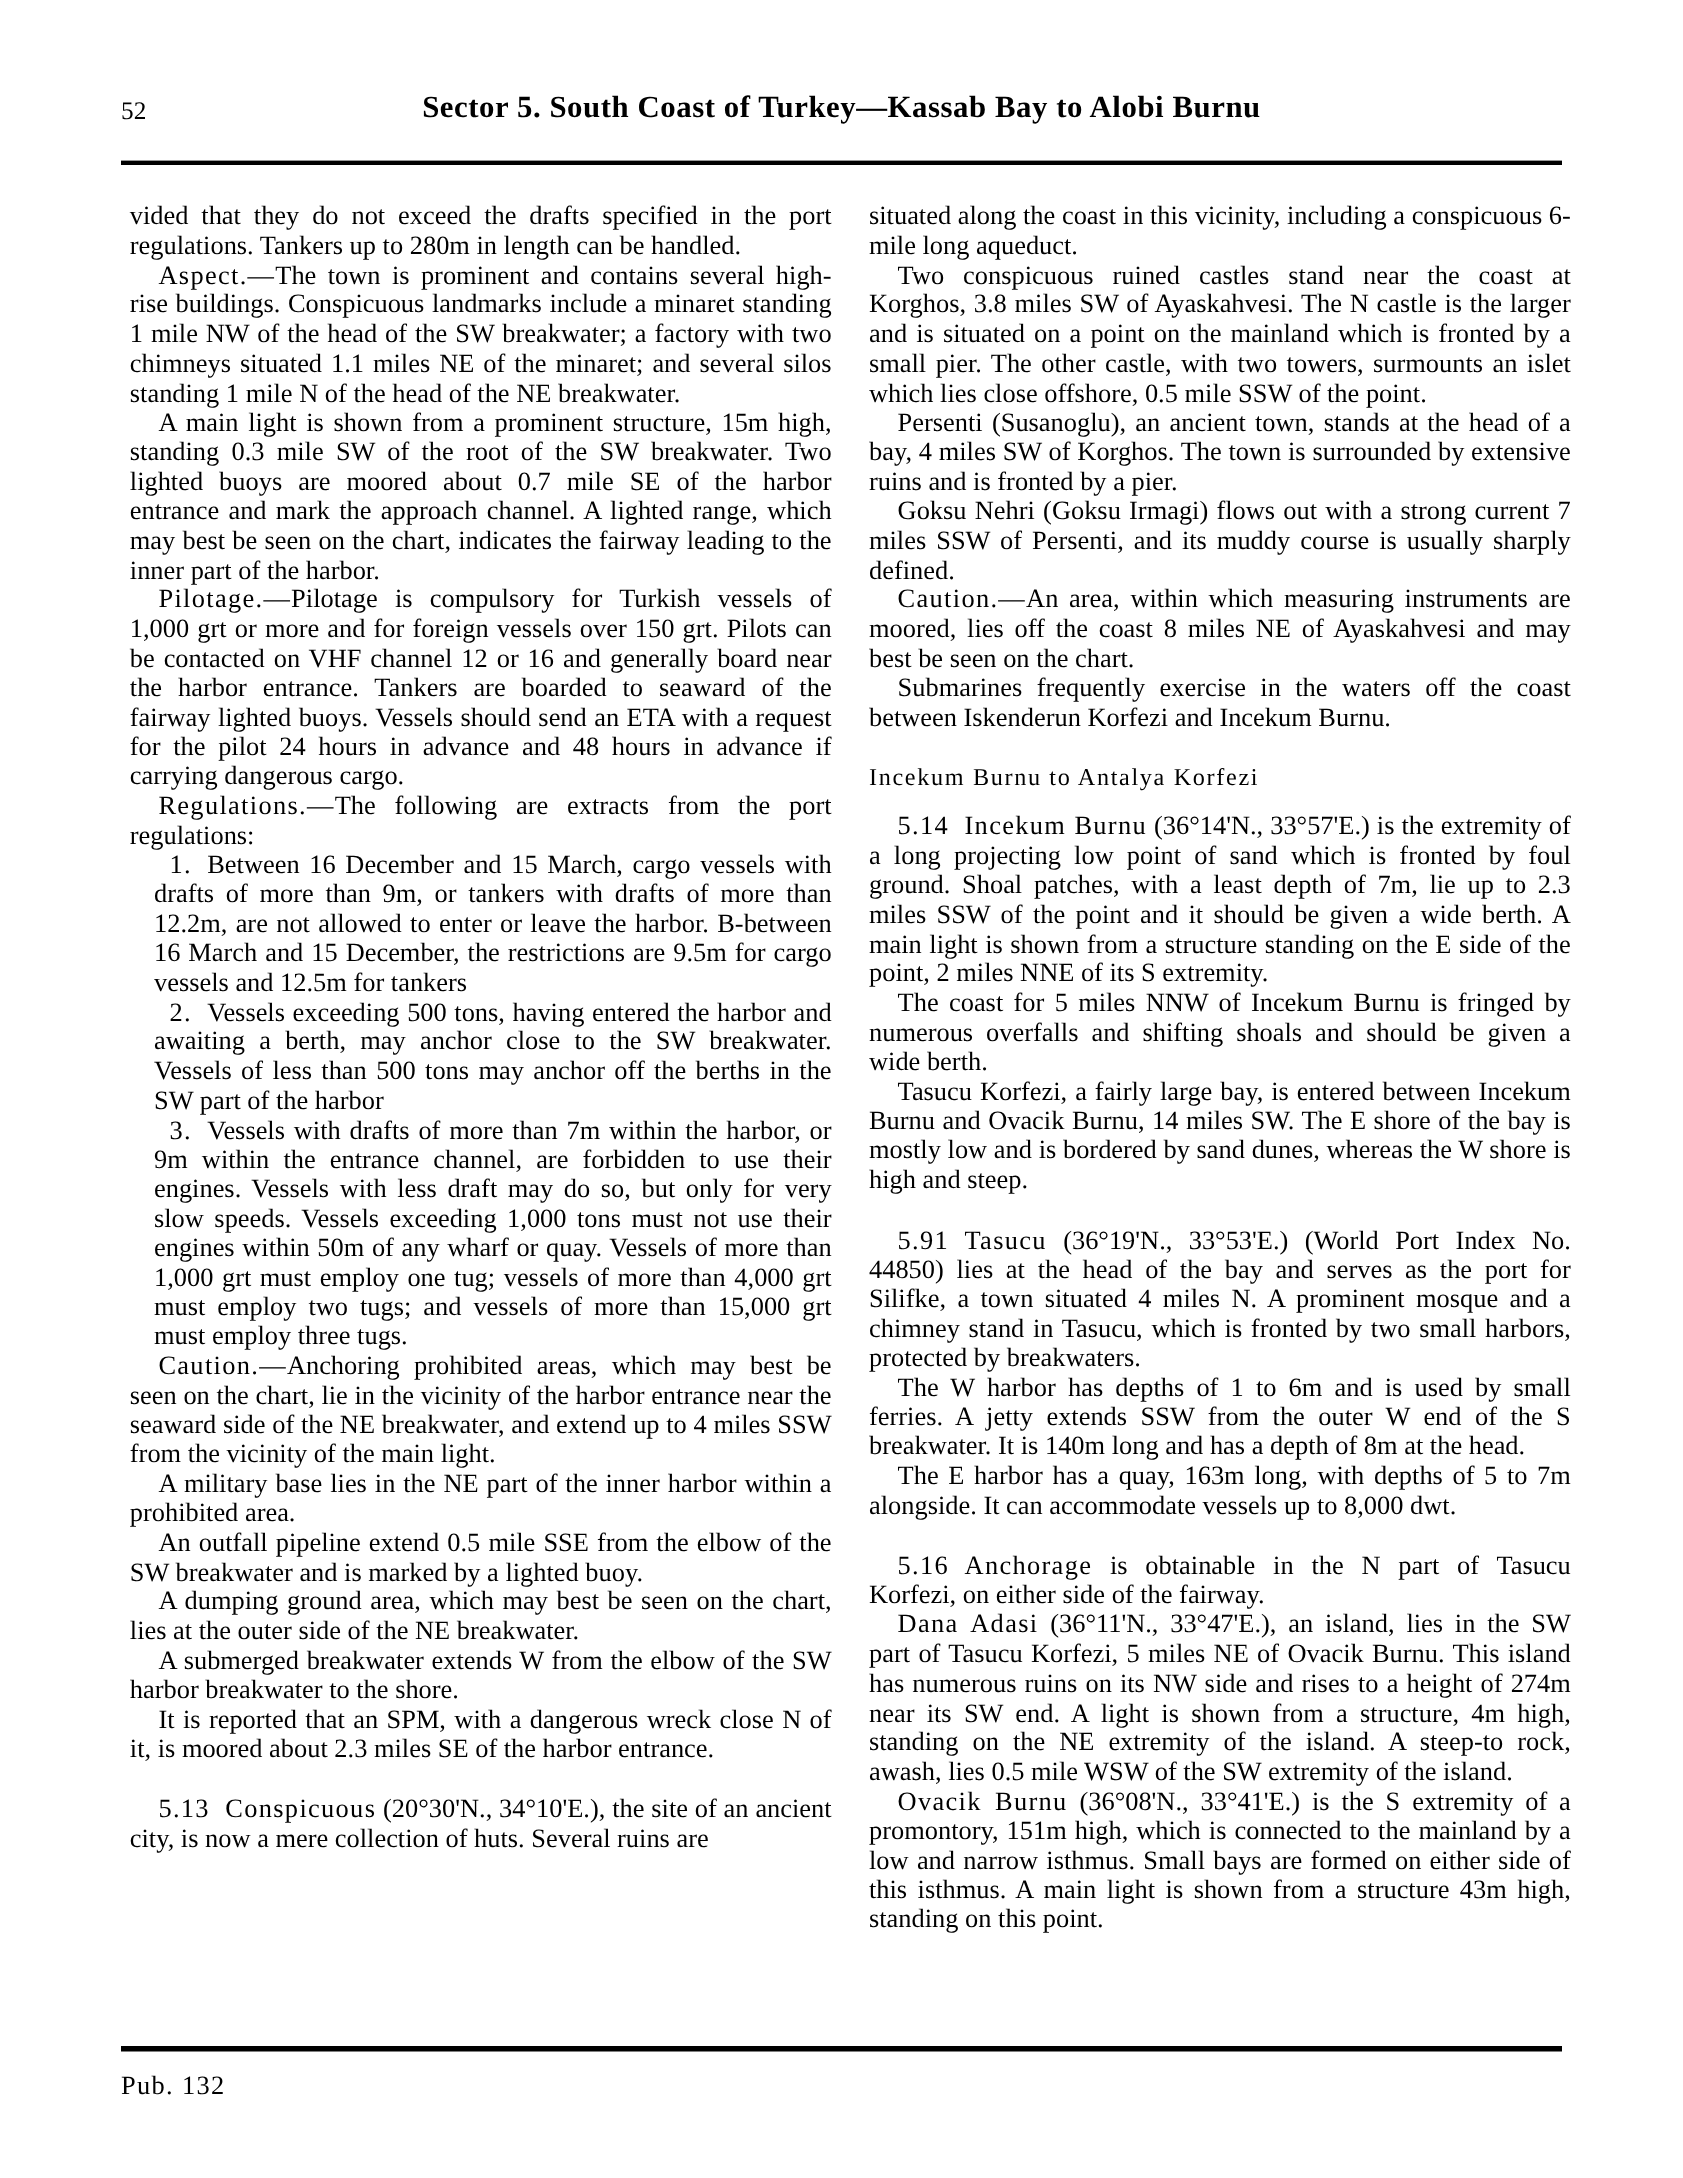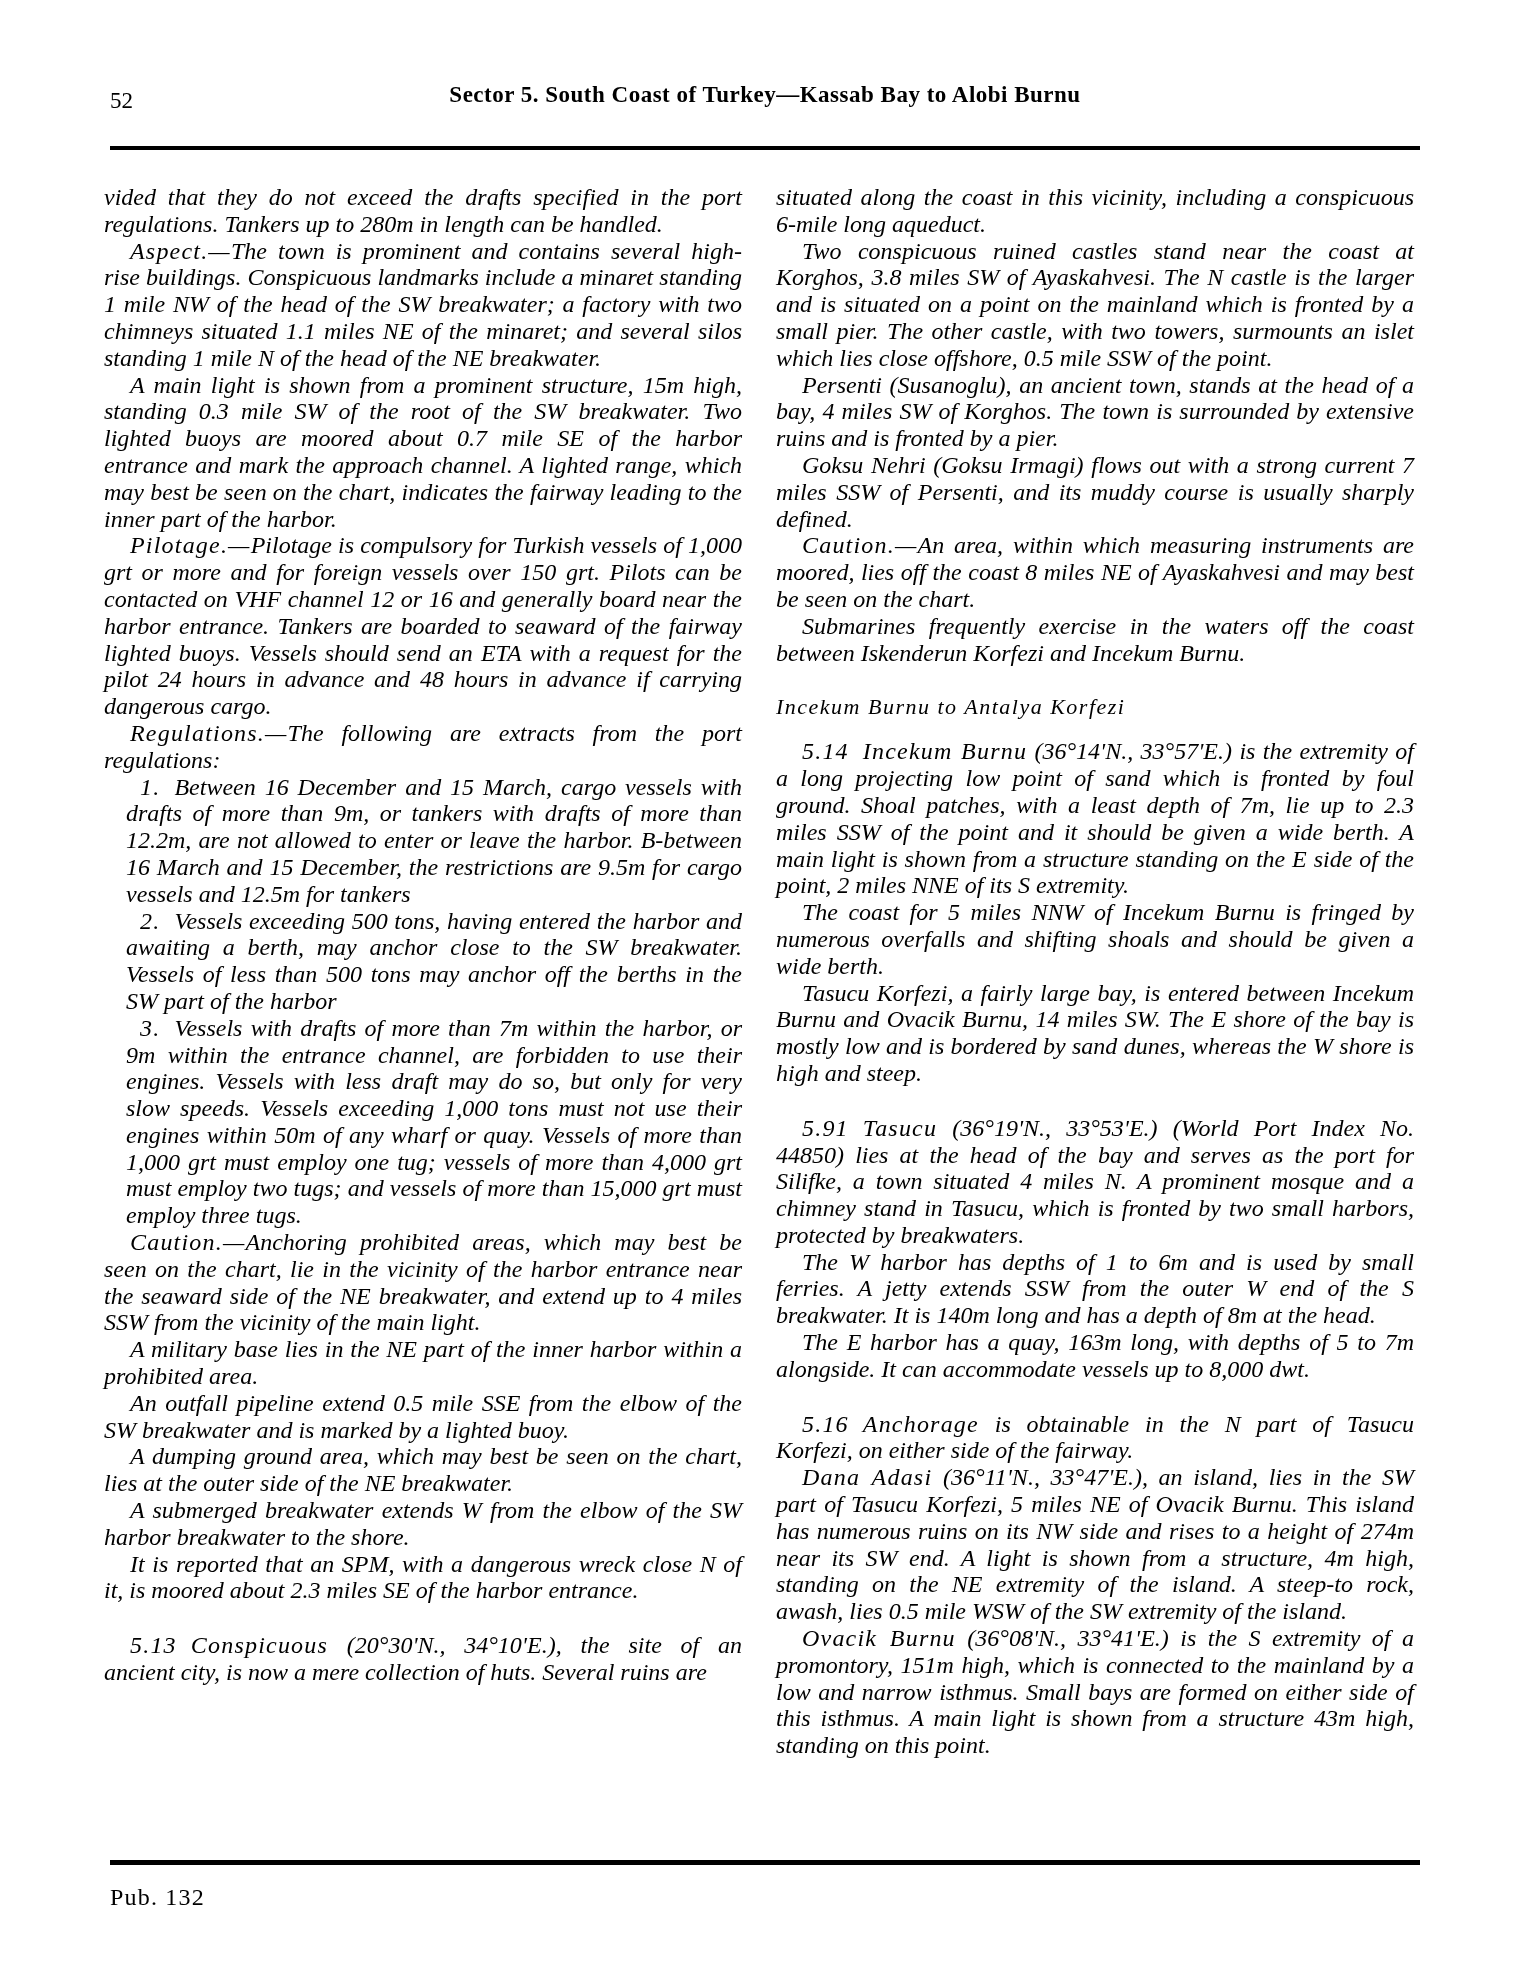--- a/index.html
+++ b/index.html
@@ -14,34 +14,34 @@
   .page { position: absolute; inset: 0; }
 
   
   .page-number {
     position: absolute; left: 110px; top: 88px;
     font-size: 23px;
   }
   .header-title {
     position: absolute; left: 0; right: 0; top: 82px;
     text-align: center;
-    font-size: 23px; font-weight: bold;
+    font-size: 28px; font-weight: bold;
     letter-spacing: 0.5px;
   }
   .rule {
     position: absolute; left: 110px; width: 1310px; height: 4px;
     background: #000;
   }
   .rule-top { top: 146px; }
   .rule-bottom { top: 1860px; height: 5px; }
 
   
   .columns {
-    position: absolute; left: 104px; top: 184px; width: 1310px;
-    display: flex; gap: 34px; font-style: italic;
+    position: absolute; left: 118px; top: 184px; width: 1310px;
+    display: flex; gap: 34px;
   }
   .col { width: 638px; }
 
   p, h2 { margin: 0; padding: 0; }
   .col p {
     font-size: 24px; line-height: 26.8px;
     text-align: justify;
   }
   .para { text-indent: 26px; }
   .cont { text-indent: 0; }

